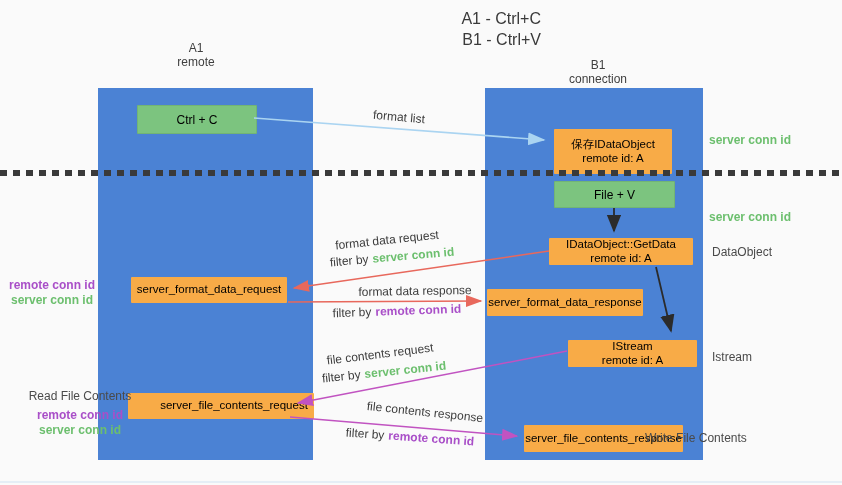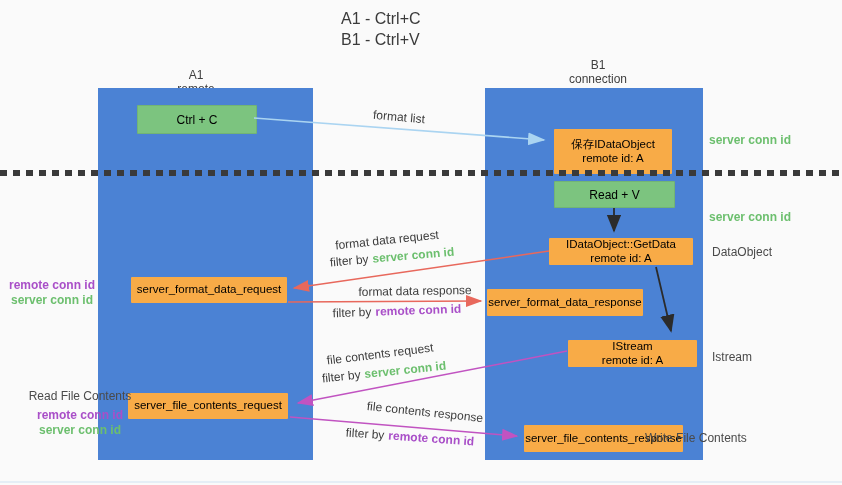--- a/index.html
+++ b/index.html
@@ -2,21 +2,21 @@
 <html><head>
 <meta charset="utf-8">
 <style>
   html,body{margin:0;padding:0;background:#fafafa;}
   .canvas{
     position:relative;width:842px;height:485px;overflow:hidden;
     background:#fafafa;
     font-family:"Liberation Sans", sans-serif;
     color:#3d3d3d;
   }
-  .title-block{position:absolute;left:341px;top:8px;width:200px;text-align:left;
+  .title-block{position:absolute;left:341px;top:8px;width:200px;text-align:right;
     font-size:16px;line-height:21px;color:#3a3a3a;}
   .lane-header{position:absolute;text-align:center;font-size:12px;line-height:14px;color:#3f3f3f;}
   .lane{position:absolute;top:88px;height:372px;background:#4b82d4;}
   .lane-left{left:98px;width:215px;}
   .lane-right{left:485px;width:218px;}
   .dotted-divider{position:absolute;left:0;top:170px;width:842px;height:6px;z-index:5;
     background:repeating-linear-gradient(to right,#3a3a3a 0 7px,transparent 7px 13px);}
   .node{position:absolute;display:flex;flex-direction:column;align-items:center;justify-content:center;
     color:#000000;text-align:center;z-index:4;border-radius:1px;}
   .node.green{background:#7cc47f;border:1px solid rgba(0,0,0,0.08);font-size:12px;}
@@ -36,21 +36,21 @@
 </head>
 <body>
 
 <div class="canvas">
 
   <div class="title-block">
     <div>A1 - Ctrl+C</div>
     <div>B1 - Ctrl+V</div>
   </div>
 
-  <div class="lane-header" style="left:146px;top:68px;width:100px;">
+  <div class="lane-header" style="left:146px;top:41px;width:100px;">
     <div>A1</div>
     <div>remote</div>
   </div>
   <div class="lane-header" style="left:548px;top:58px;width:100px;">
     <div>B1</div>
     <div>connection</div>
   </div>
 
   <div class="lane lane-left"></div>
   <div class="lane lane-right"></div>
@@ -84,42 +84,42 @@
   <div class="node green" style="left:137px;top:105px;width:118px;height:27px;">
     <div>Ctrl + C</div>
   </div>
 
   <div class="node orange" style="left:554px;top:129px;width:118px;height:45px;">
     <div>保存IDataObject</div>
     <div>remote id: A</div>
   </div>
 
   <div class="node green" style="left:554px;top:181px;width:119px;height:25px;">
-    <div>Read + V</div>
+    <div>File + V</div>
   </div>
 
   <div class="node orange" style="left:549px;top:238px;width:144px;height:27px;">
     <div>IDataObject::GetData</div>
     <div>remote id: A</div>
   </div>
 
   <div class="node orange" style="left:487px;top:289px;width:156px;height:27px;">
     <div>server_format_data_response</div>
   </div>
 
   <div class="node orange" style="left:131px;top:277px;width:156px;height:26px;">
     <div>server_format_data_request</div>
   </div>
 
   <div class="node orange" style="left:568px;top:340px;width:129px;height:27px;">
     <div>IStream</div>
     <div>remote id: A</div>
   </div>
 
-  <div class="node orange" style="left:128px;top:393px;width:160px;height:26px;">
+  <div class="node orange" style="left:128px;top:393px;width:160px;height:26px;padding-left:26px;">
     <div>server_file_contents_request</div>
   </div>
 
   <div class="node orange" style="left:524px;top:425px;width:159px;height:27px;">
     <div>server_file_contents_response</div>
   </div>
 
   <div class="flow-label" style="left:399px;top:117px;--rot:5deg;">format list</div>
 
   <div class="flow-label" style="left:387px;top:240px;--rot:-6deg;">format data request</div>

